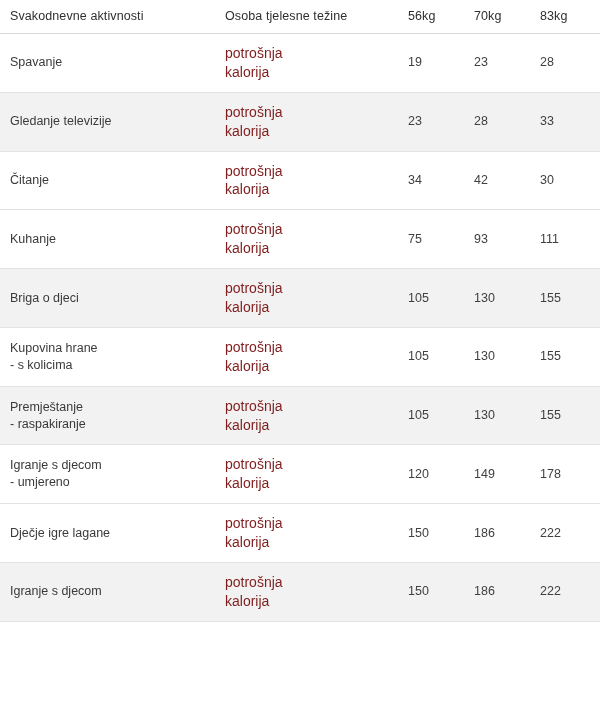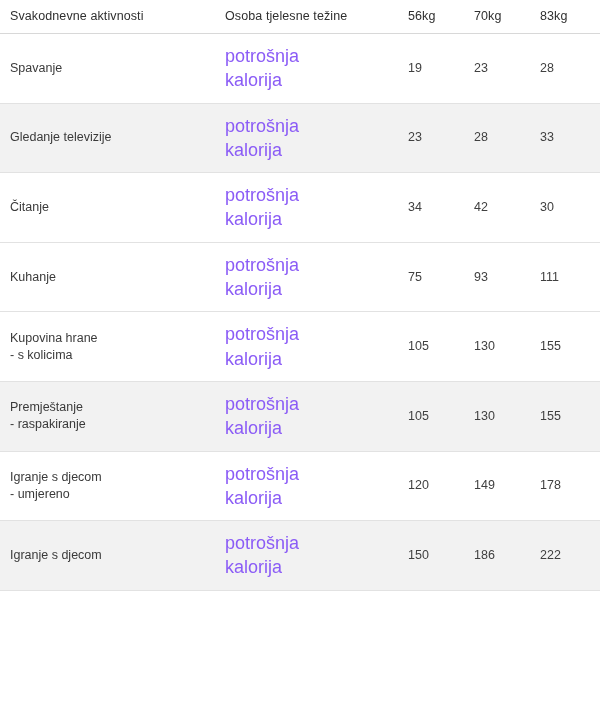--- a/index.html
+++ b/index.html
@@ -54,23 +54,23 @@
     line-height: 1.35;
   }
   tbody tr.striped td {
     background: #f2f2f2;
   }
   tbody td.activity {
     color: #3a3a3a;
     white-space: pre-line;
   }
   tbody td.unit {
-    color: #8b5cf6;
+    color: #7f1d1d;
     white-space: pre-line;
-    font-size: 18px;
+    font-size: 14px;
   }
   tbody td.num {
     color: #404040;
     padding-left: 8px;
   }
   tbody tr:last-child td {
     border-bottom: 1px solid #e2e2e2;
   }
 </style>
 </head>
@@ -120,20 +120,28 @@
         <td class="num">30</td>
       </tr>
       <tr>
         <td class="activity">Kuhanje</td>
         <td class="unit">potrošnja
 kalorija</td>
         <td class="num">75</td>
         <td class="num">93</td>
         <td class="num">111</td>
       </tr>
+      <tr class="striped">
+        <td class="activity">Briga o djeci</td>
+        <td class="unit">potrošnja
+kalorija</td>
+        <td class="num">105</td>
+        <td class="num">130</td>
+        <td class="num">155</td>
+      </tr>
       <tr>
         <td class="activity">Kupovina hrane
 - s kolicima</td>
         <td class="unit">potrošnja
 kalorija</td>
         <td class="num">105</td>
         <td class="num">130</td>
         <td class="num">155</td>
       </tr>
       <tr class="striped">
@@ -147,20 +155,28 @@
       </tr>
       <tr>
         <td class="activity">Igranje s djecom
 - umjereno</td>
         <td class="unit">potrošnja
 kalorija</td>
         <td class="num">120</td>
         <td class="num">149</td>
         <td class="num">178</td>
       </tr>
+      <tr>
+        <td class="activity">Dječje igre lagane</td>
+        <td class="unit">potrošnja
+kalorija</td>
+        <td class="num">150</td>
+        <td class="num">186</td>
+        <td class="num">222</td>
+      </tr>
       <tr class="striped">
         <td class="activity">Igranje s djecom</td>
         <td class="unit">potrošnja
 kalorija</td>
         <td class="num">150</td>
         <td class="num">186</td>
         <td class="num">222</td>
       </tr>
     </tbody>
   </table>

